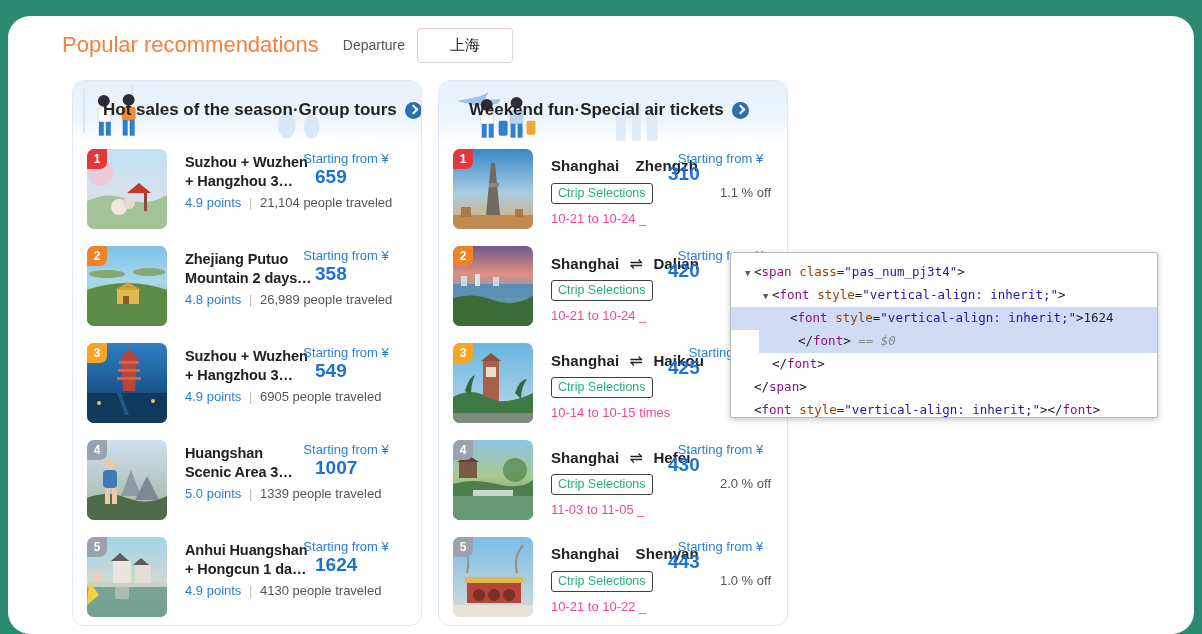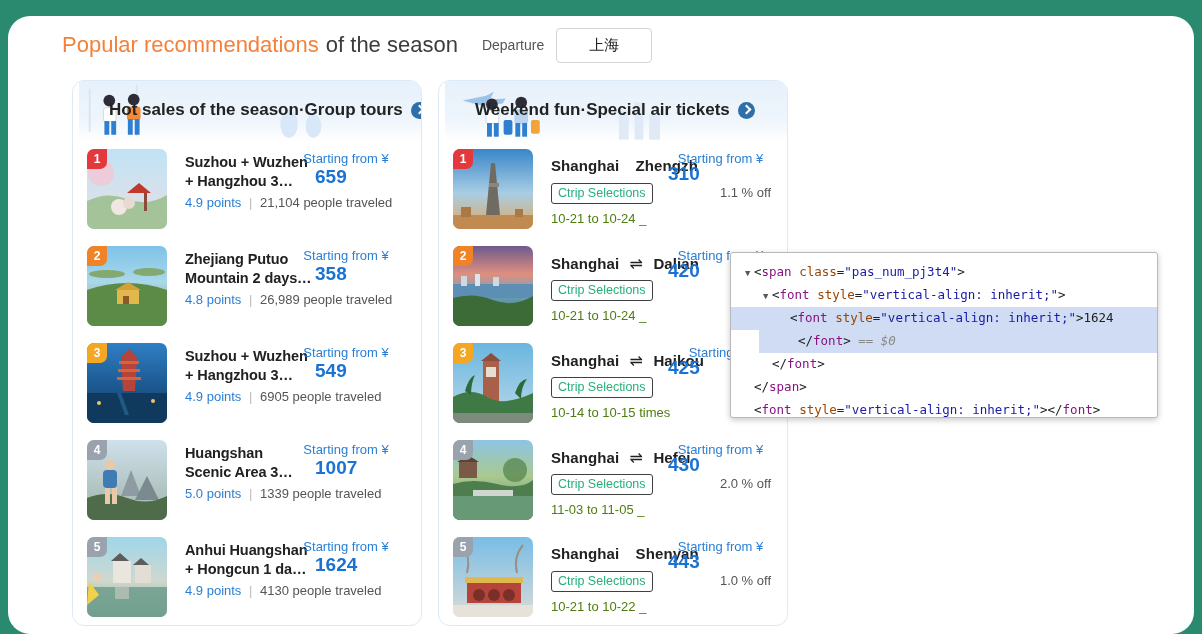--- a/index.html
+++ b/index.html
@@ -48,21 +48,20 @@
     border-radius:12px;
     overflow:hidden;
   }
   .card-left  { left:64px;  width:350px; height:546px; }
   .card-right { left:430px; width:350px; height:546px; }
 
   .card-head {
     position:relative; height:60px;
     background:linear-gradient(180deg,#e7f1fb 0%, #eef5fc 65%, #ffffff 100%);
     overflow:hidden;
-    margin-left:6px;
   }
   .card-head-title {
     position:absolute; left:30px; top:19px;
     font-size:17px; font-weight:bold; color:#222;
     white-space:nowrap; z-index:4;
     display:flex; align-items:center;
   }
   .arrow-circle {
     display:inline-block; width:17px; height:17px; border-radius:50%;
     background:#2d6fa8; margin-left:8px; position:relative; flex:0 0 auto;
@@ -123,21 +122,21 @@
   .route .swap { font-weight:normal; margin:0 6px; font-size:16px; }
   .price-box-r { position:absolute; right:4px; top:3px; width:105px; }
   .price-box-r .price-amt { margin-left:0; margin-top:-2px; }
   .tag {
     position:absolute; left:0; top:34px;
     border:1px solid #404040; border-radius:3px;
     color:#25b07a; font-size:12.5px;
     padding:2px 6px 3px 6px; background:#fff; white-space:nowrap;
   }
   .discount { position:absolute; right:6px; top:36px; font-size:13px; color:#555; white-space:nowrap; }
-  .dates { position:absolute; left:0; top:62px; font-size:13px; color:#4d7c0f; white-space:nowrap; }
+  .dates { position:absolute; left:0; top:62px; font-size:13px; color:#ec4899; white-space:nowrap; }
 
   
   .devtools {
     position:absolute; left:722px; top:236px; width:428px; height:166px;
     background:#ffffff; border:1px solid #b9b9b9;
     border-radius:3px;
     box-shadow:0 2px 6px rgba(0,0,0,0.22);
     font-family:"DejaVu Sans Mono", monospace;
     font-size:12.5px; line-height:21px;
     padding:8px 0 0 0; overflow:hidden; z-index:50;
@@ -154,21 +153,20 @@
     display:inline-block; width:9px; color:#5a5a5a; font-size:9px;
   }
 </style>
 </head>
 <body>
 
 <div class="page">
 
   <div class="top-bar">
     <span class="title-main">Popular recommendations</span>
-    <span class="title-sub">of the season</span>
     <span class="departure-label">Departure</span>
     <input class="departure-input" type="text" value="上海" style="">
   </div>
 
   <div class="card card-left">
     <div class="card-head">
       <svg class="head-art" viewBox="0 0 350 60">
         <rect x="0" y="0" width="350" height="60" fill="none"></rect>
         <rect x="10" y="8" width="2" height="44" fill="#d6e6f6"></rect>
         <rect x="58" y="4" width="2" height="52" fill="#d6e6f6"></rect>

